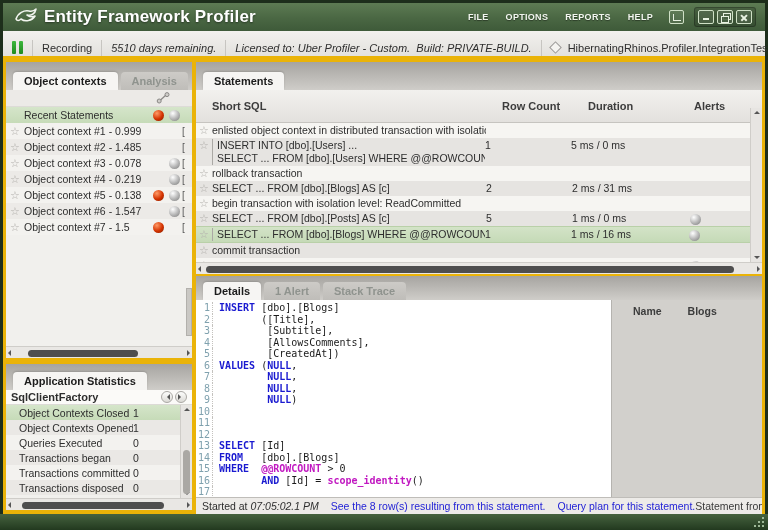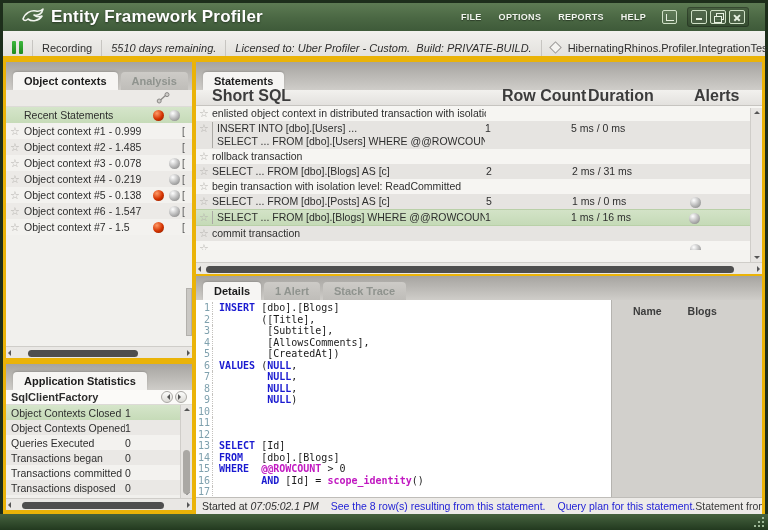--- a/index.html
+++ b/index.html
@@ -4,21 +4,21 @@
 <style>
   * { margin:0; padding:0; box-sizing:border-box; }
   html,body { width:768px; height:530px; }
   body { font-family:"Liberation Sans", sans-serif; font-size:11px; color:#2e2e2e; }
 
   #frame { position:relative; width:768px; height:530px; background:#1d2e1b; overflow:hidden; }
 
   
   #titlebar { position:absolute; left:3px; top:3px; width:762px; height:28px;
     background:linear-gradient(180deg,#5d7b53 0%,#4a6743 55%,#3e5a39 100%);
-    display:flex; align-items:center; padding:0 16px; }
+    display:flex; align-items:center; padding:0 9px; }
   #logo { width:24px; height:20px; margin:0 6px 0 2px; flex:none; }
   #app-title { color:#fff; font-size:17px; font-weight:bold; letter-spacing:.2px;
     text-shadow:0 1px 2px rgba(0,0,0,.45); white-space:nowrap; }
   #menubar { margin-left:auto; display:flex; gap:17px; align-items:center; }
   .menu-item { color:#f2f6ef; font-size:9px; font-weight:bold; letter-spacing:.3px; cursor:default;
     text-shadow:0 1px 1px rgba(0,0,0,.4); }
   #popout-btn { margin-left:16px; width:15px; height:14px; border:1px solid #cfe0c6; border-radius:2px;
     background:rgba(255,255,255,.07); position:relative; }
   #popout-btn:after { content:""; position:absolute; left:3px; top:3px; width:7px; height:6px;
     border-left:1px solid #e6efe0; border-bottom:1px solid #e6efe0; }
@@ -81,21 +81,21 @@
   .arr.up    { border-bottom-color:#555; border-top-width:0; }
   .arr.down  { border-top-color:#555; border-bottom-width:0; }
   .hthumb { height:7px; border-radius:4px; background:#4e4e4e; position:absolute; top:2.5px; }
   .vscroll { position:absolute; width:12px; background:#e7e5e2; border-left:1px solid #cfcdc9;
     display:flex; flex-direction:column; align-items:center; justify-content:space-between; padding:3px 0; }
   .vthumb { position:absolute; left:2px; width:7px; border-radius:4px; background:#aaa8a4; }
 
   
   #statements-panel { left:193px; top:6px; width:566px; height:212px; background:#f4f3f0; display:flex; flex-direction:column; }
   #statements-panel .tabstrip { height:28px; flex:none; }
-  #st-colheader { height:16px; flex:none; display:flex; align-items:flex-end; font-weight:bold; font-size:16px; color:#3c3c3c;
+  #st-colheader { height:33px; flex:none; display:flex; align-items:center; font-weight:bold; font-size:11px; color:#3c3c3c;
     background:linear-gradient(180deg,#f2f1ee,#e3e1de); border-bottom:1px solid #c6c4c0; }
   .c-star { width:16px; flex:none; }
   .c-sql { width:290px; flex:none; }
   .c-rc { width:86px; flex:none; }
   .c-dur { width:106px; flex:none; }
   .c-alert { width:68px; flex:none; }
   #st-rows { flex:1; position:relative; overflow:hidden; }
   .st-row { display:flex; align-items:flex-start; font-size:10.5px; padding:1px 0; }
   .st-row.odd { background:#f6f5f2; }
   .st-row.even { background:#e6e4e1; }
@@ -130,21 +130,21 @@
   #stats-panel { left:3px; top:308px; width:186px; height:146px; background:#f1f0ed; display:flex; flex-direction:column; }
   #stats-panel .tabstrip { height:26px; flex:none; }
   #stats-header { height:15px; flex:none; background:#fbfaf8; border-bottom:1px solid #dcdad6;
     display:flex; align-items:center; padding:0 3px 0 5px; }
   #stats-title { font-weight:bold; font-size:11px; flex:1; }
   .nav-circle { width:12px; height:12px; border:1px solid #aaa8a4; border-radius:50%; background:linear-gradient(180deg,#fdfdfc,#dcdad6);
     display:flex; align-items:center; justify-content:center; margin-left:2px; margin-right:12px; }
   .nav-circle + .nav-circle { margin-left:-10px; margin-right:2px; }
   .nav-circle .arr { border-width:3px; }
   #stats-rows { flex:1; position:relative; padding-right:12px; }
-  .stat-row { height:15px; display:flex; align-items:center; font-size:10.5px; padding-left:5px; }
+  .stat-row { height:15px; display:flex; align-items:center; font-size:10.5px; padding-left:13px; }
   .stat-row.odd { background:#f3f2ef; }
   .stat-row.even { background:#eae8e5; }
   .stat-row.hl { background:linear-gradient(180deg,#d5e5ca,#c6dbb8); }
   .stat-label { width:114px; flex:none; white-space:nowrap; overflow:hidden; }
   #stats-vscroll { top:0; bottom:0; right:0; }
   #stats-vthumb { top:32px; height:52px; }
 
   
   #bottomband { position:absolute; left:0; bottom:0; width:768px; height:16px;
     background:linear-gradient(180deg,#46633f,#22391f); }

